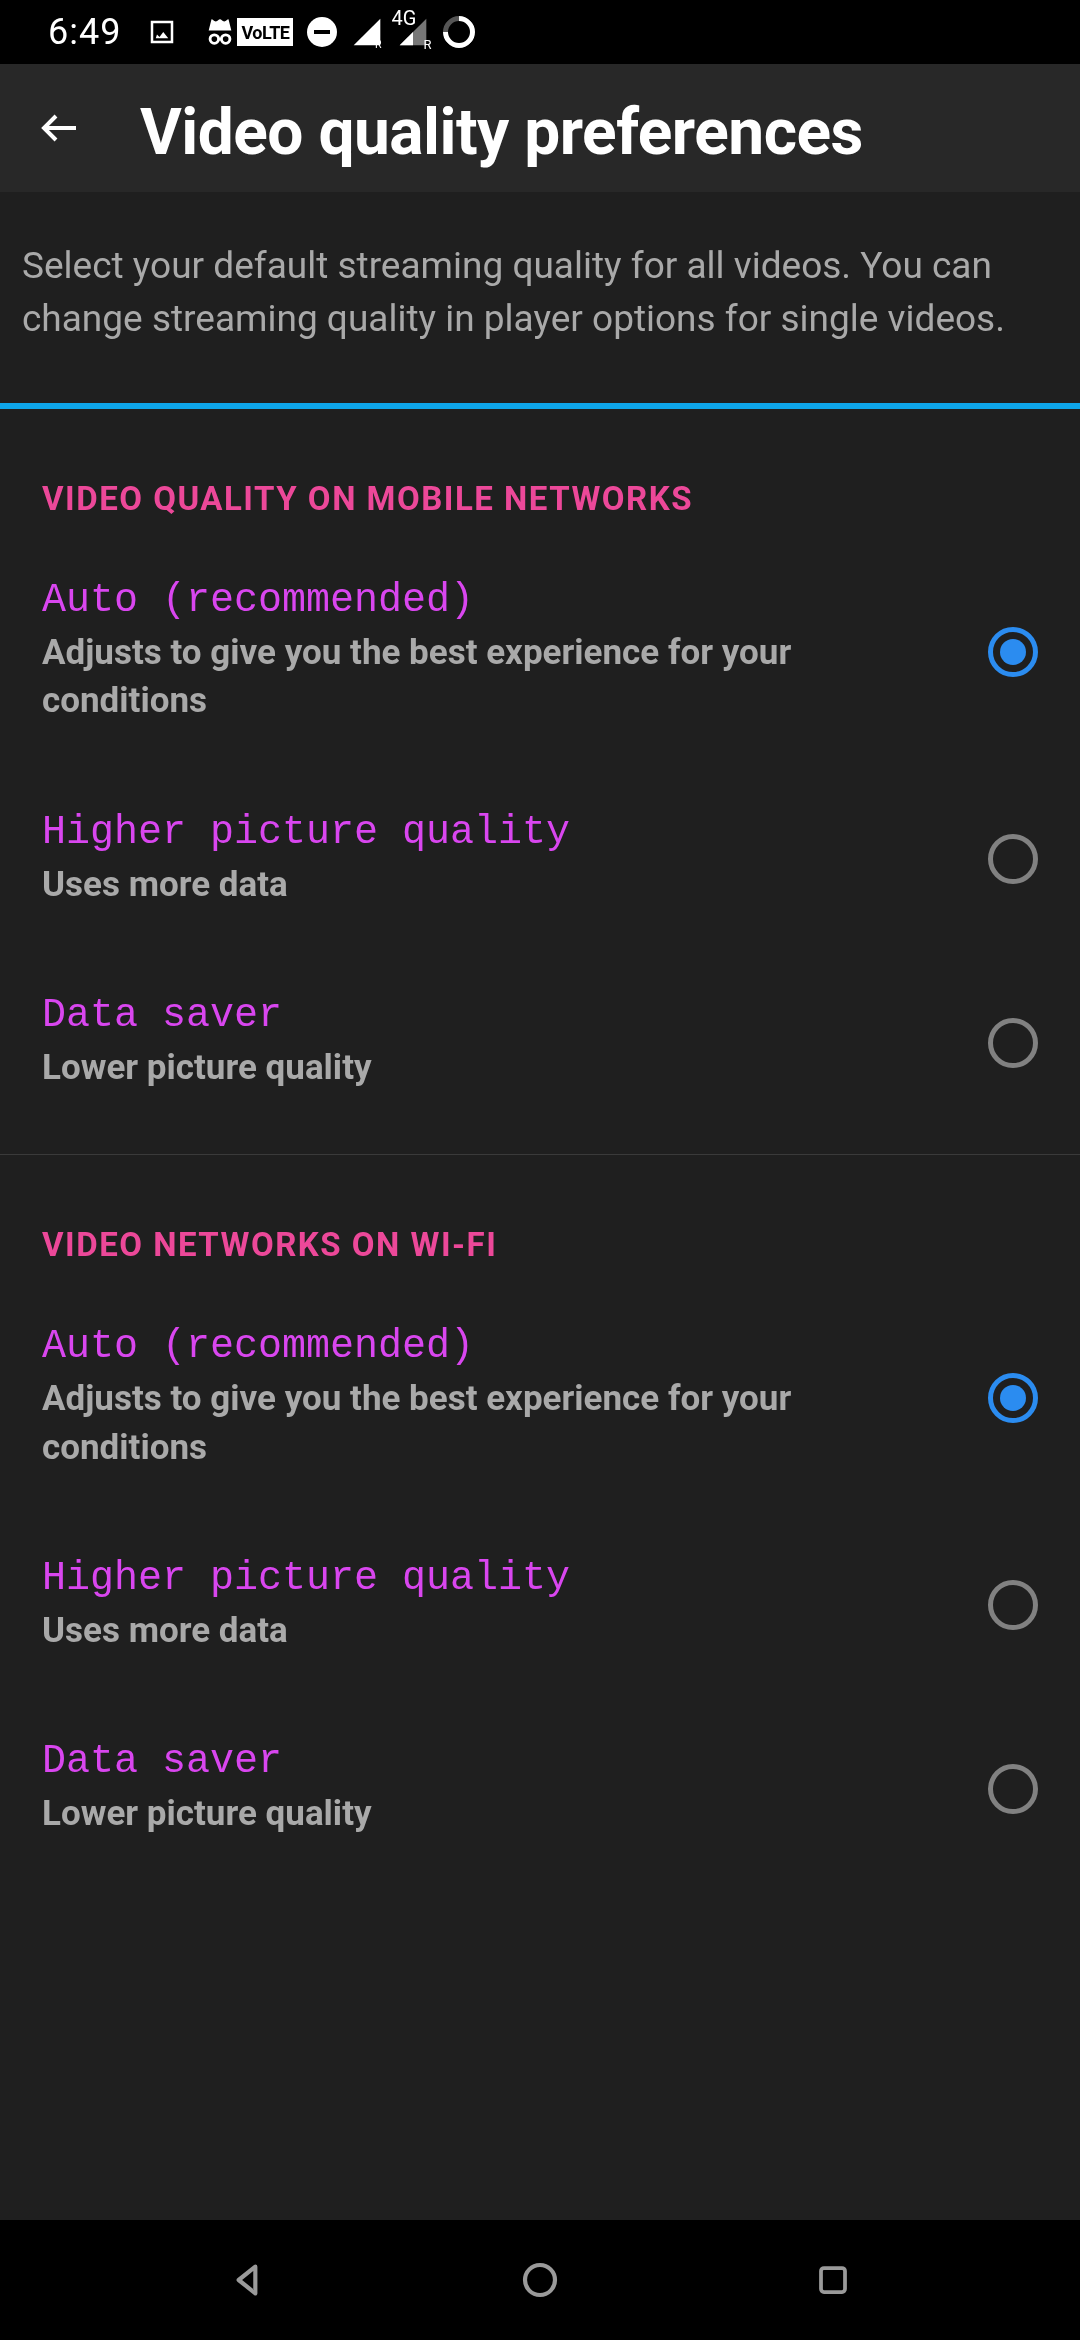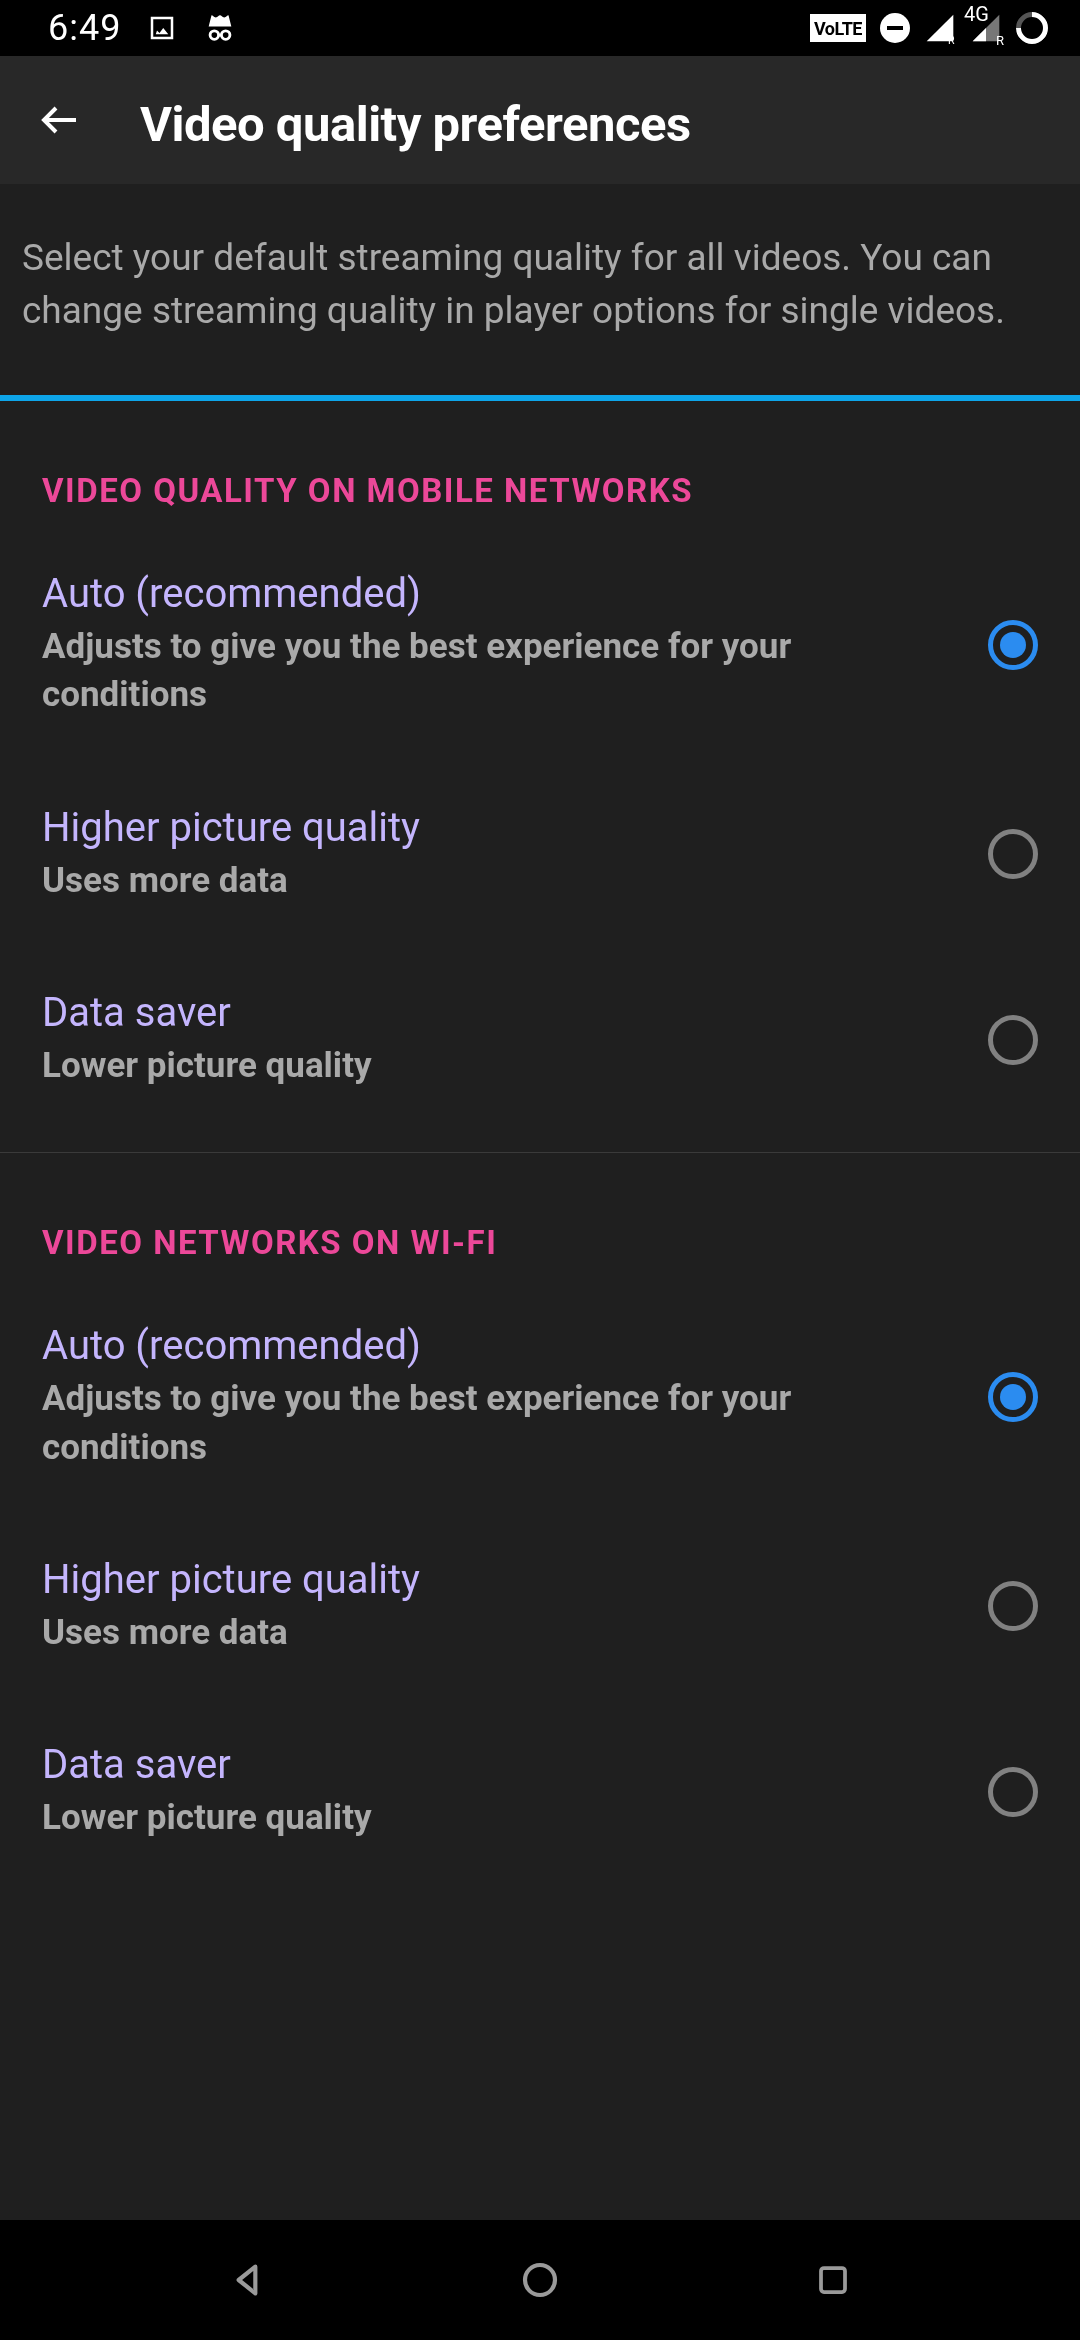--- a/index.html
+++ b/index.html
@@ -13,25 +13,25 @@
       height: 2340px;
       background: #1f1f1f;
       font-family: Roboto, "Helvetica Neue", Arial, sans-serif;
       color: #ffffff;
       overflow: hidden;
       position: relative;
     }
 
     
     .status-bar {
-      height: 56px;
+      height: 64px;
       background: #000000;
       display: flex;
       align-items: center;
-      justify-content: space-between;
+      justify-content: flex-start;
       padding: 0 32px 0 48px;
     }
     .status-left {
       display: flex;
       align-items: center;
       gap: 26px;
     }
     .status-time {
       font-size: 36px;
       font-weight: 400;
@@ -95,21 +95,21 @@
       gap: 50px;
     }
     .back-arrow {
       width: 60px;
       height: 60px;
       display: flex;
       align-items: center;
       justify-content: center;
     }
     .page-title {
-      font-size: 49px;
+      font-size: 64px;
       font-weight: 700;
       color: #ffffff;
       letter-spacing: -0.5px;
       margin-top: 8px;
     }
 
     
     .description-block {
       padding: 48px 42px 58px 22px;
       border-bottom: 6px solid #0ea5e9;
@@ -143,22 +143,23 @@
       padding: 42px 42px;
       gap: 30px;
     }
     .option-text {
       flex: 1;
       min-width: 0;
     }
     .option-title {
       font-size: 40px;
       font-weight: 400;
-      color: #c4b5fd;
+      color: #d946ef;
       margin-bottom: 6px;
+      font-family: Liberation Mono, monospace;
     }
     .option-subtitle {
       font-size: 35px;
       font-weight: 700;
       color: #a9a9a9;
       line-height: 1.38;
     }
     .radio {
       width: 50px;
       height: 50px;

